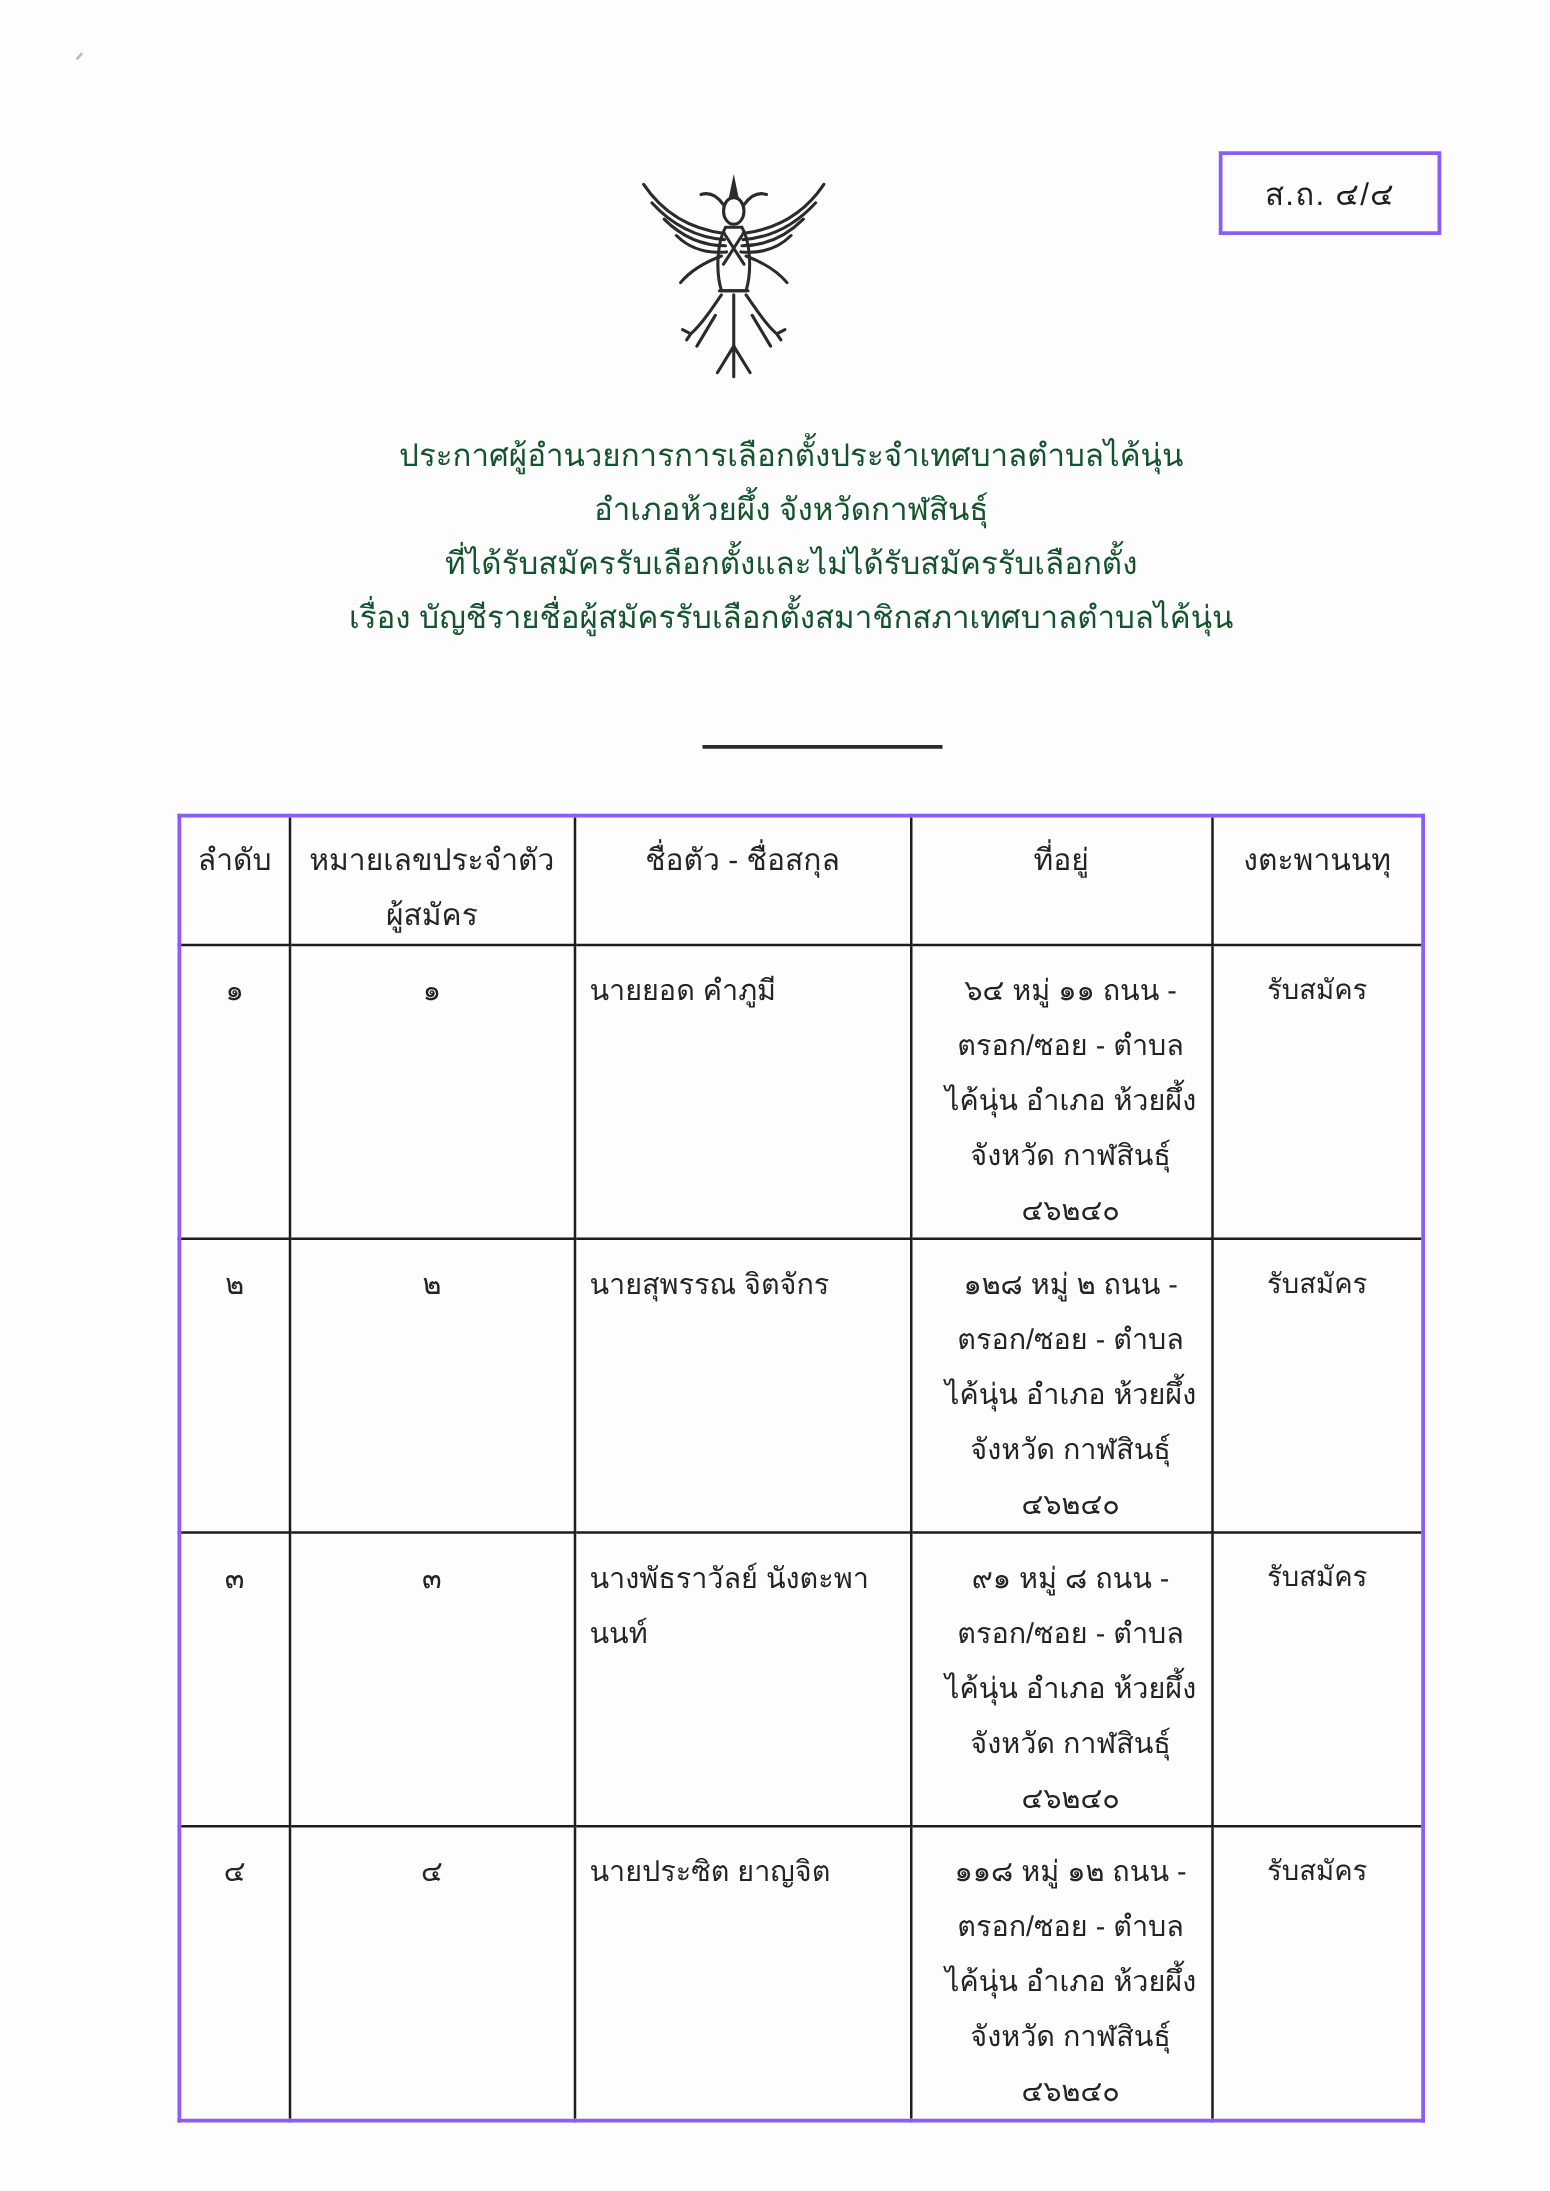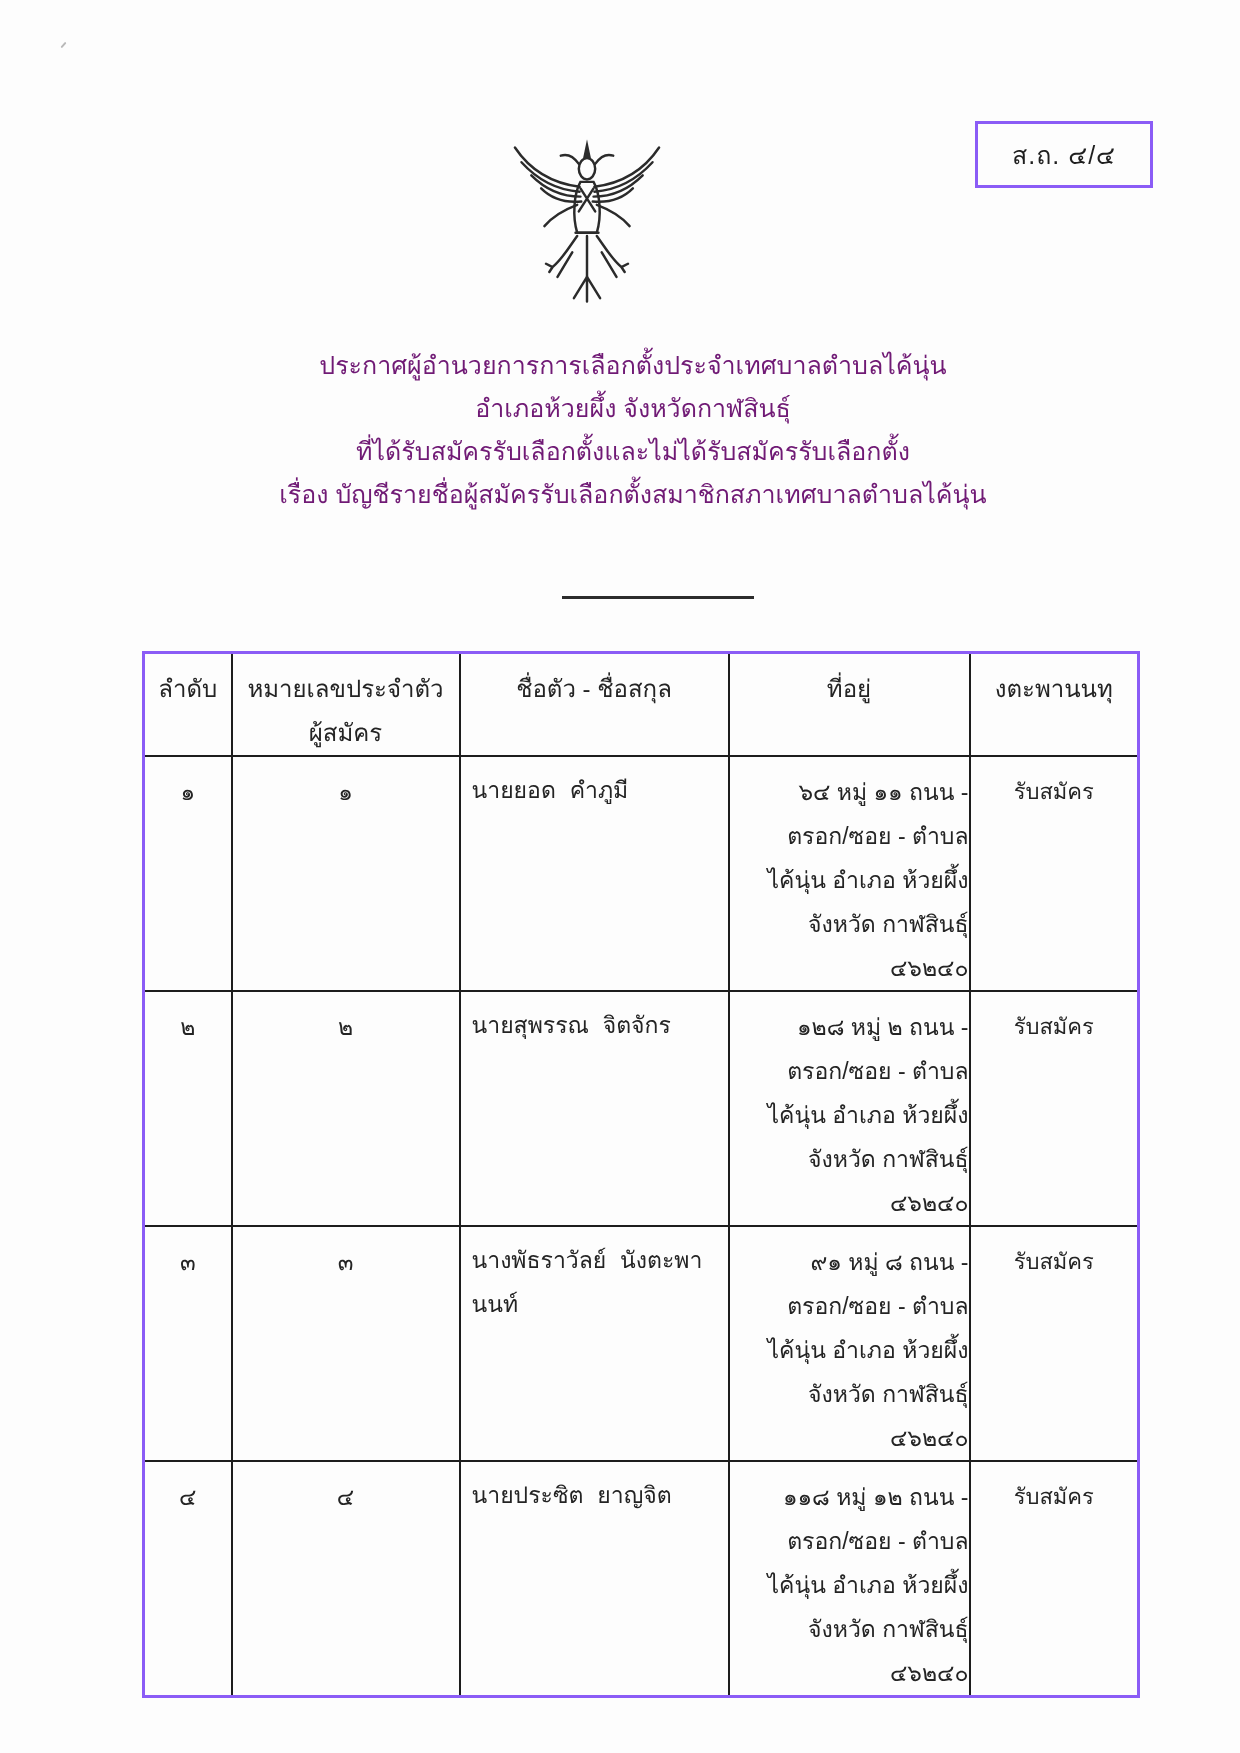--- a/index.html
+++ b/index.html
@@ -28,21 +28,21 @@
   .emblem {
     position:absolute; left:503px; top:136px;
     width:168px; height:172px;
   }
   .emblem svg { width:100%; height:100%; }
   .title-block {
     position:absolute; left:0; top:344px; width:1240px;
     padding-left:26px;
     text-align:center;
     font-size:25px; line-height:43px;
-    color:#701a75;
+    color:#14532d;
   }
   .divider {
     position:absolute; left:562px; top:596px;
     width:192px; height:0;
     border-top:3px solid #2c2c2c;
   }
   table.candidates {
     position:absolute; left:142px; top:651px;
     width:995px;
     border-collapse:collapse;
@@ -53,22 +53,22 @@
   table.candidates th, table.candidates td {
     border:2px solid #1d1d1d;
     vertical-align:top;
     font-weight:normal;
     padding-top:13px;
     line-height:44px;
   }
   table.candidates { border:3px solid #8b5cf6; }
   th.h-cell { text-align:center; font-size:24px; }
   td.c-center { text-align:center; font-size:23px; }
-  td.c-name { padding-left:11px; font-size:23px; text-align:left;font-family:Liberation Mono, monospace; }
-  td.c-addr { padding-left:15px; font-size:23px; text-align:right;margin-top:24px; }
+  td.c-name { padding-left:11px; font-size:23px; text-align:left; }
+  td.c-addr { padding-left:15px; font-size:23px; text-align:center;margin-top:24px; }
   td.c-remark { text-align:center; font-size:22px; }
   .addr-line { line-height:44px; white-space:nowrap; }
 </style>
 </head>
 <body>
 
 <div class="page">
 
   <div class="speck"></div>
 

